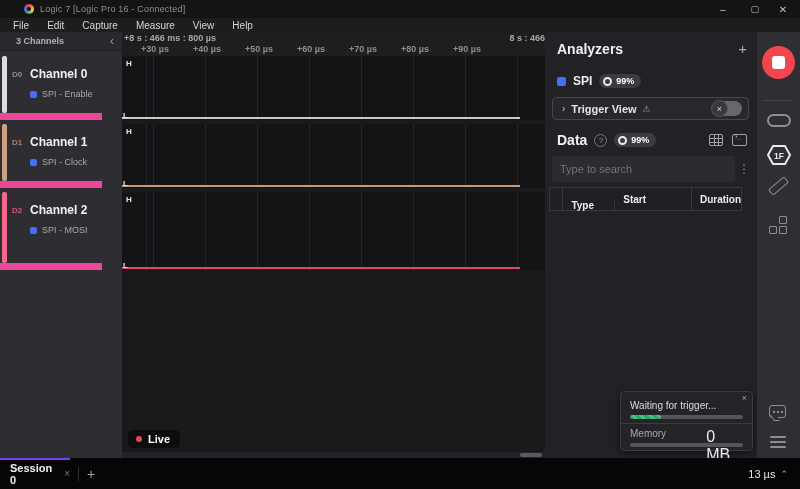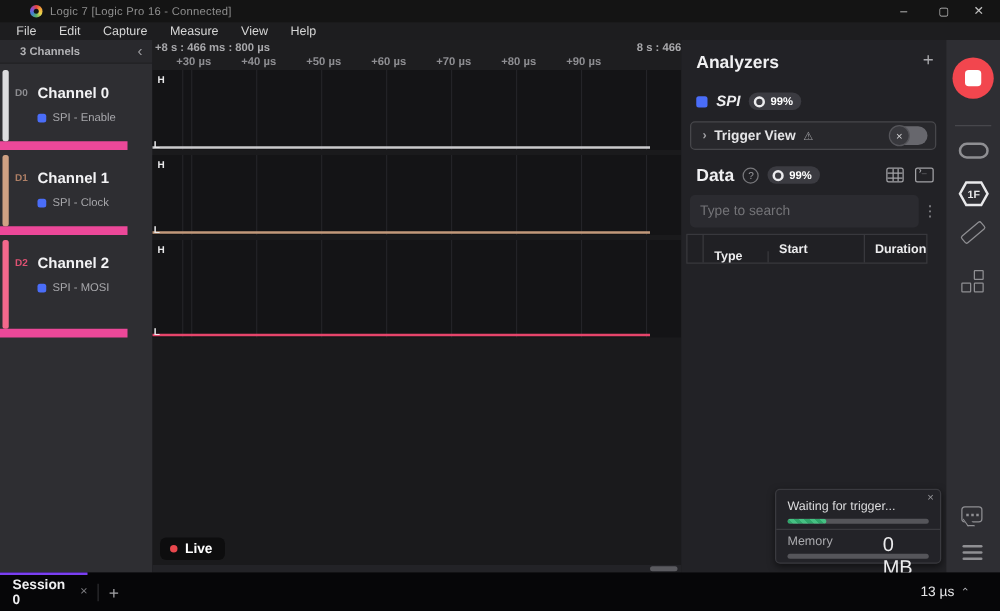--- a/index.html
+++ b/index.html
@@ -60,21 +60,21 @@
   .hscroll { position:absolute; left:0; bottom:0; width:423px; height:6px; background:#232327; }
   .hscroll-thumb { position:absolute; left:398px; top:1px; width:22px; height:4px; background:#5a5a5f; border-radius:2px; }
 
   
   .sidebar { position:absolute; left:545px; top:0; width:212px; height:426px; background:#222226; }
   .sec-title { font-size:14px; font-weight:bold; color:#f0f0f2; }
   .an-hdr { position:absolute; left:12px; top:8px; right:10px; display:flex; align-items:center; }
   .an-plus { margin-left:auto; color:#a8a8ac; font-size:15px; }
   .spi-row { position:absolute; left:12px; top:42px; display:flex; align-items:center; gap:7px; }
   .blue-sq { width:9px; height:9px; border-radius:2px; }
-  .spi-name { font-size:12px; font-weight:bold; color:#ececee;font-style:italic; }
+  .spi-name { font-size:12px; font-weight:bold; color:#ececee; }
   .badge { display:flex; align-items:center; gap:4px; background:#3b3b41; border-radius:9px; padding:2px 7px 2px 4px; }
   .badge-ring { width:9px; height:9px; border:2px solid #ececee; border-radius:50%; }
   .badge-txt { font-size:9px; font-weight:bold; color:#fff; }
   .trig-box { position:absolute; left:7px; top:65px; right:8px; height:23px; background:#28282c;
               border:1px solid #47474b; border-radius:4px; display:flex; align-items:center; gap:6px; padding:0 6px 0 9px; }
   .trig-chev { color:#a0a0a4; font-size:10px; font-weight:bold; }
   .trig-label { font-size:11px; color:#e4e4e6; font-weight:bold; }
   .trig-warn { font-size:9px; color:#a0a0a4; }
   .toggle { margin-left:auto; position:relative; width:30px; height:15px; background:#67676d; border-radius:8px; }
   .toggle-knob { position:absolute; left:-1px; top:-1px; width:17px; height:17px; border-radius:50%;
@@ -140,21 +140,21 @@
 
   
   .bottombar { position:absolute; left:0; top:458px; width:800px; height:31px; background:#060608;
                display:flex; align-items:center; }
   .session-tab { position:relative; width:70px; height:100%; display:flex; align-items:center; padding-left:10px; gap:6px; }
   .tab-accent { position:absolute; left:0; top:0; width:70px; height:2px; }
   .session-label { font-size:11px; font-weight:bold; color:#f0f0f2; }
   .tab-close { font-size:10px; color:#7d7d81; }
   .tab-div { width:1px; height:14px; background:#2c2c2f; margin:0 8px; }
   .tab-plus { font-size:14px; color:#a2a2a6; }
-  .time-disp { margin-left:auto; display:flex; align-items:center; gap:5px; padding-right:24px; }
+  .time-disp { margin-left:auto; display:flex; align-items:center; gap:5px; padding-right:12px; }
   .time-txt { font-size:11px; color:#e6e6e8; }
   .time-chev { font-size:9px; color:#b0b0b4; }
 </style>
 </head>
 <body>
 
 <div class="app">
 
   <div class="titlebar">
     <div class="logo">

